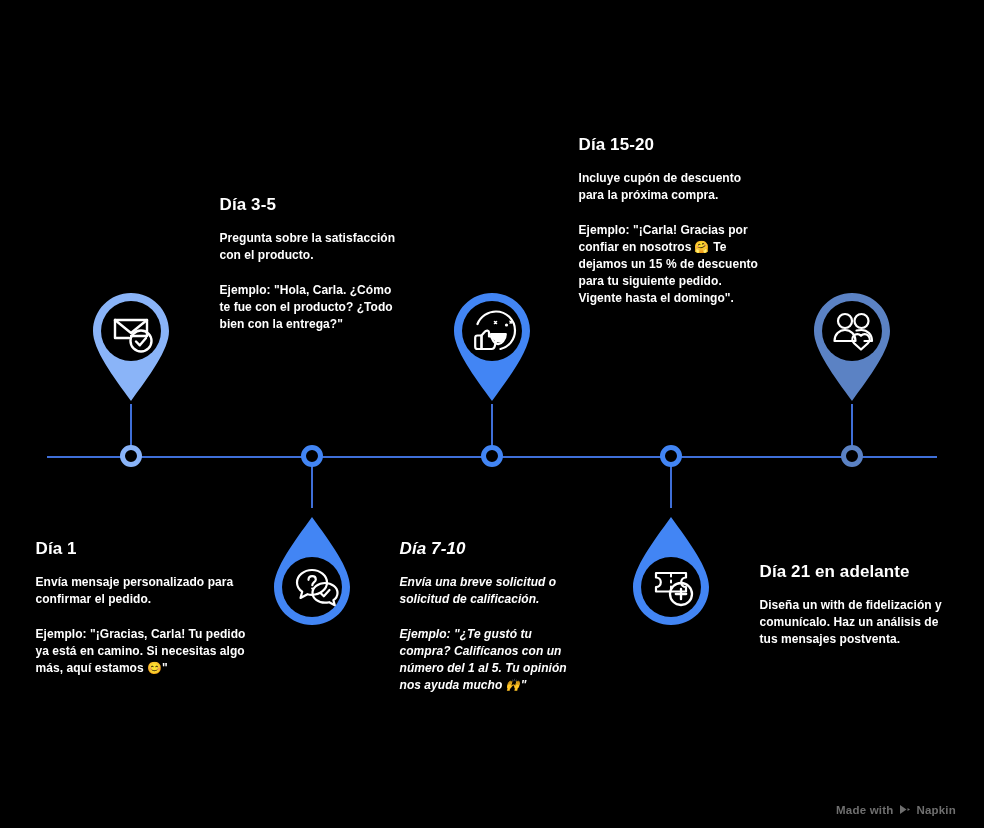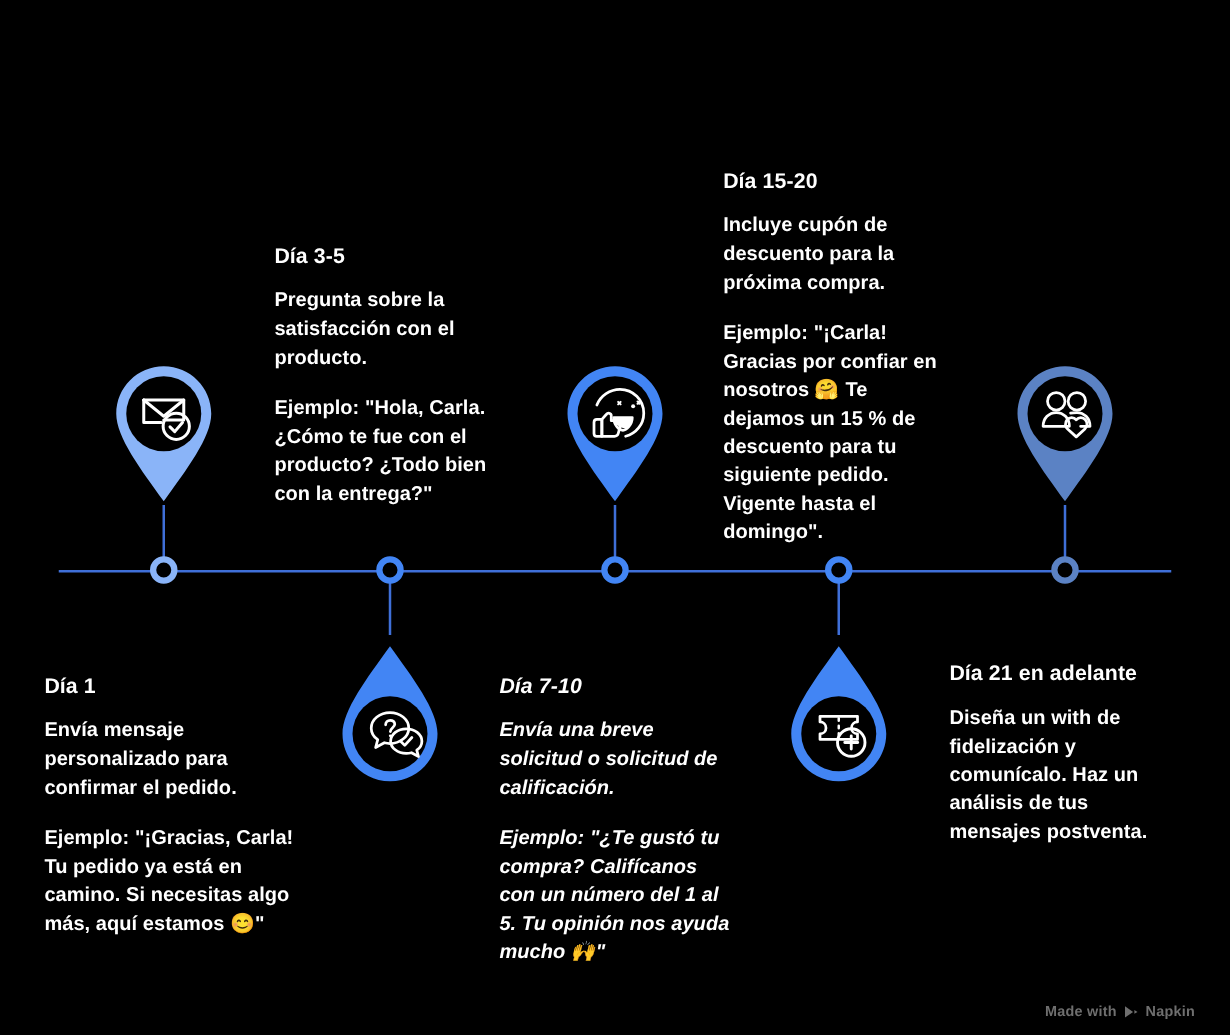--- a/index.html
+++ b/index.html
@@ -48,21 +48,21 @@
     color:#ffffff;
   }
   .block h3 {
     font-size:17px;
     font-weight:bold;
     line-height:1.25;
     letter-spacing:.1px;
     margin-bottom:15px;
   }
   .block .desc, .block .example {
-    font-size:16px;
+    font-size:12px;
     font-weight:bold;
     line-height:1.42;
     letter-spacing:.05px;
   }
   .block .example { margin-top:18px; }
 
   
   .footer {
     position:absolute;
     right:28px; bottom:12px;
@@ -195,21 +195,21 @@
         <circle cx="39" cy="33" r="7"></circle>
         <path d="M28.5 53 C28.5 46.5 33.2 42 39 42 C44.8 42 49.5 46.5 49.5 53 Z"></path>
         <circle cx="55.5" cy="33" r="7"></circle>
         <path d="M50.5 42.5 C52 42.1 53.7 42 55.5 42 C61.3 42 66 46.5 66 53 L58.5 53"></path>
         <path d="M55 47.8 C57 45.6 60.4 45.6 62.3 47.8 C64.2 49.9 64 53.2 61.9 55.2
                  L55 61.5 L48.1 55.2 C46 53.2 45.8 49.9 47.7 47.8 C49.6 45.6 53 45.6 55 47.8 Z"></path>
       </g>
     </svg>
   </div>
 
-  <div class="block" style="left:852px; top:528px; width:185px;">
+  <div class="block" style="left:852px; top:561px; width:185px;">
     <h3>Día 21 en adelante</h3>
     <div class="desc">Diseña un with de fidelización y comunícalo. Haz un análisis de tus mensajes postventa.</div>
   </div>
 
   <div class="footer">
     <span>Made with</span>
     <span class="nap-mark">
       <svg width="13" height="13" viewBox="0 0 13 13">
         <path d="M2 2 L8.5 6.5 L2 11 Z" fill="#6f6f6f"></path>
         <path d="M9.5 5 L12 6.5 L9.5 8 Z" fill="#6f6f6f"></path>

